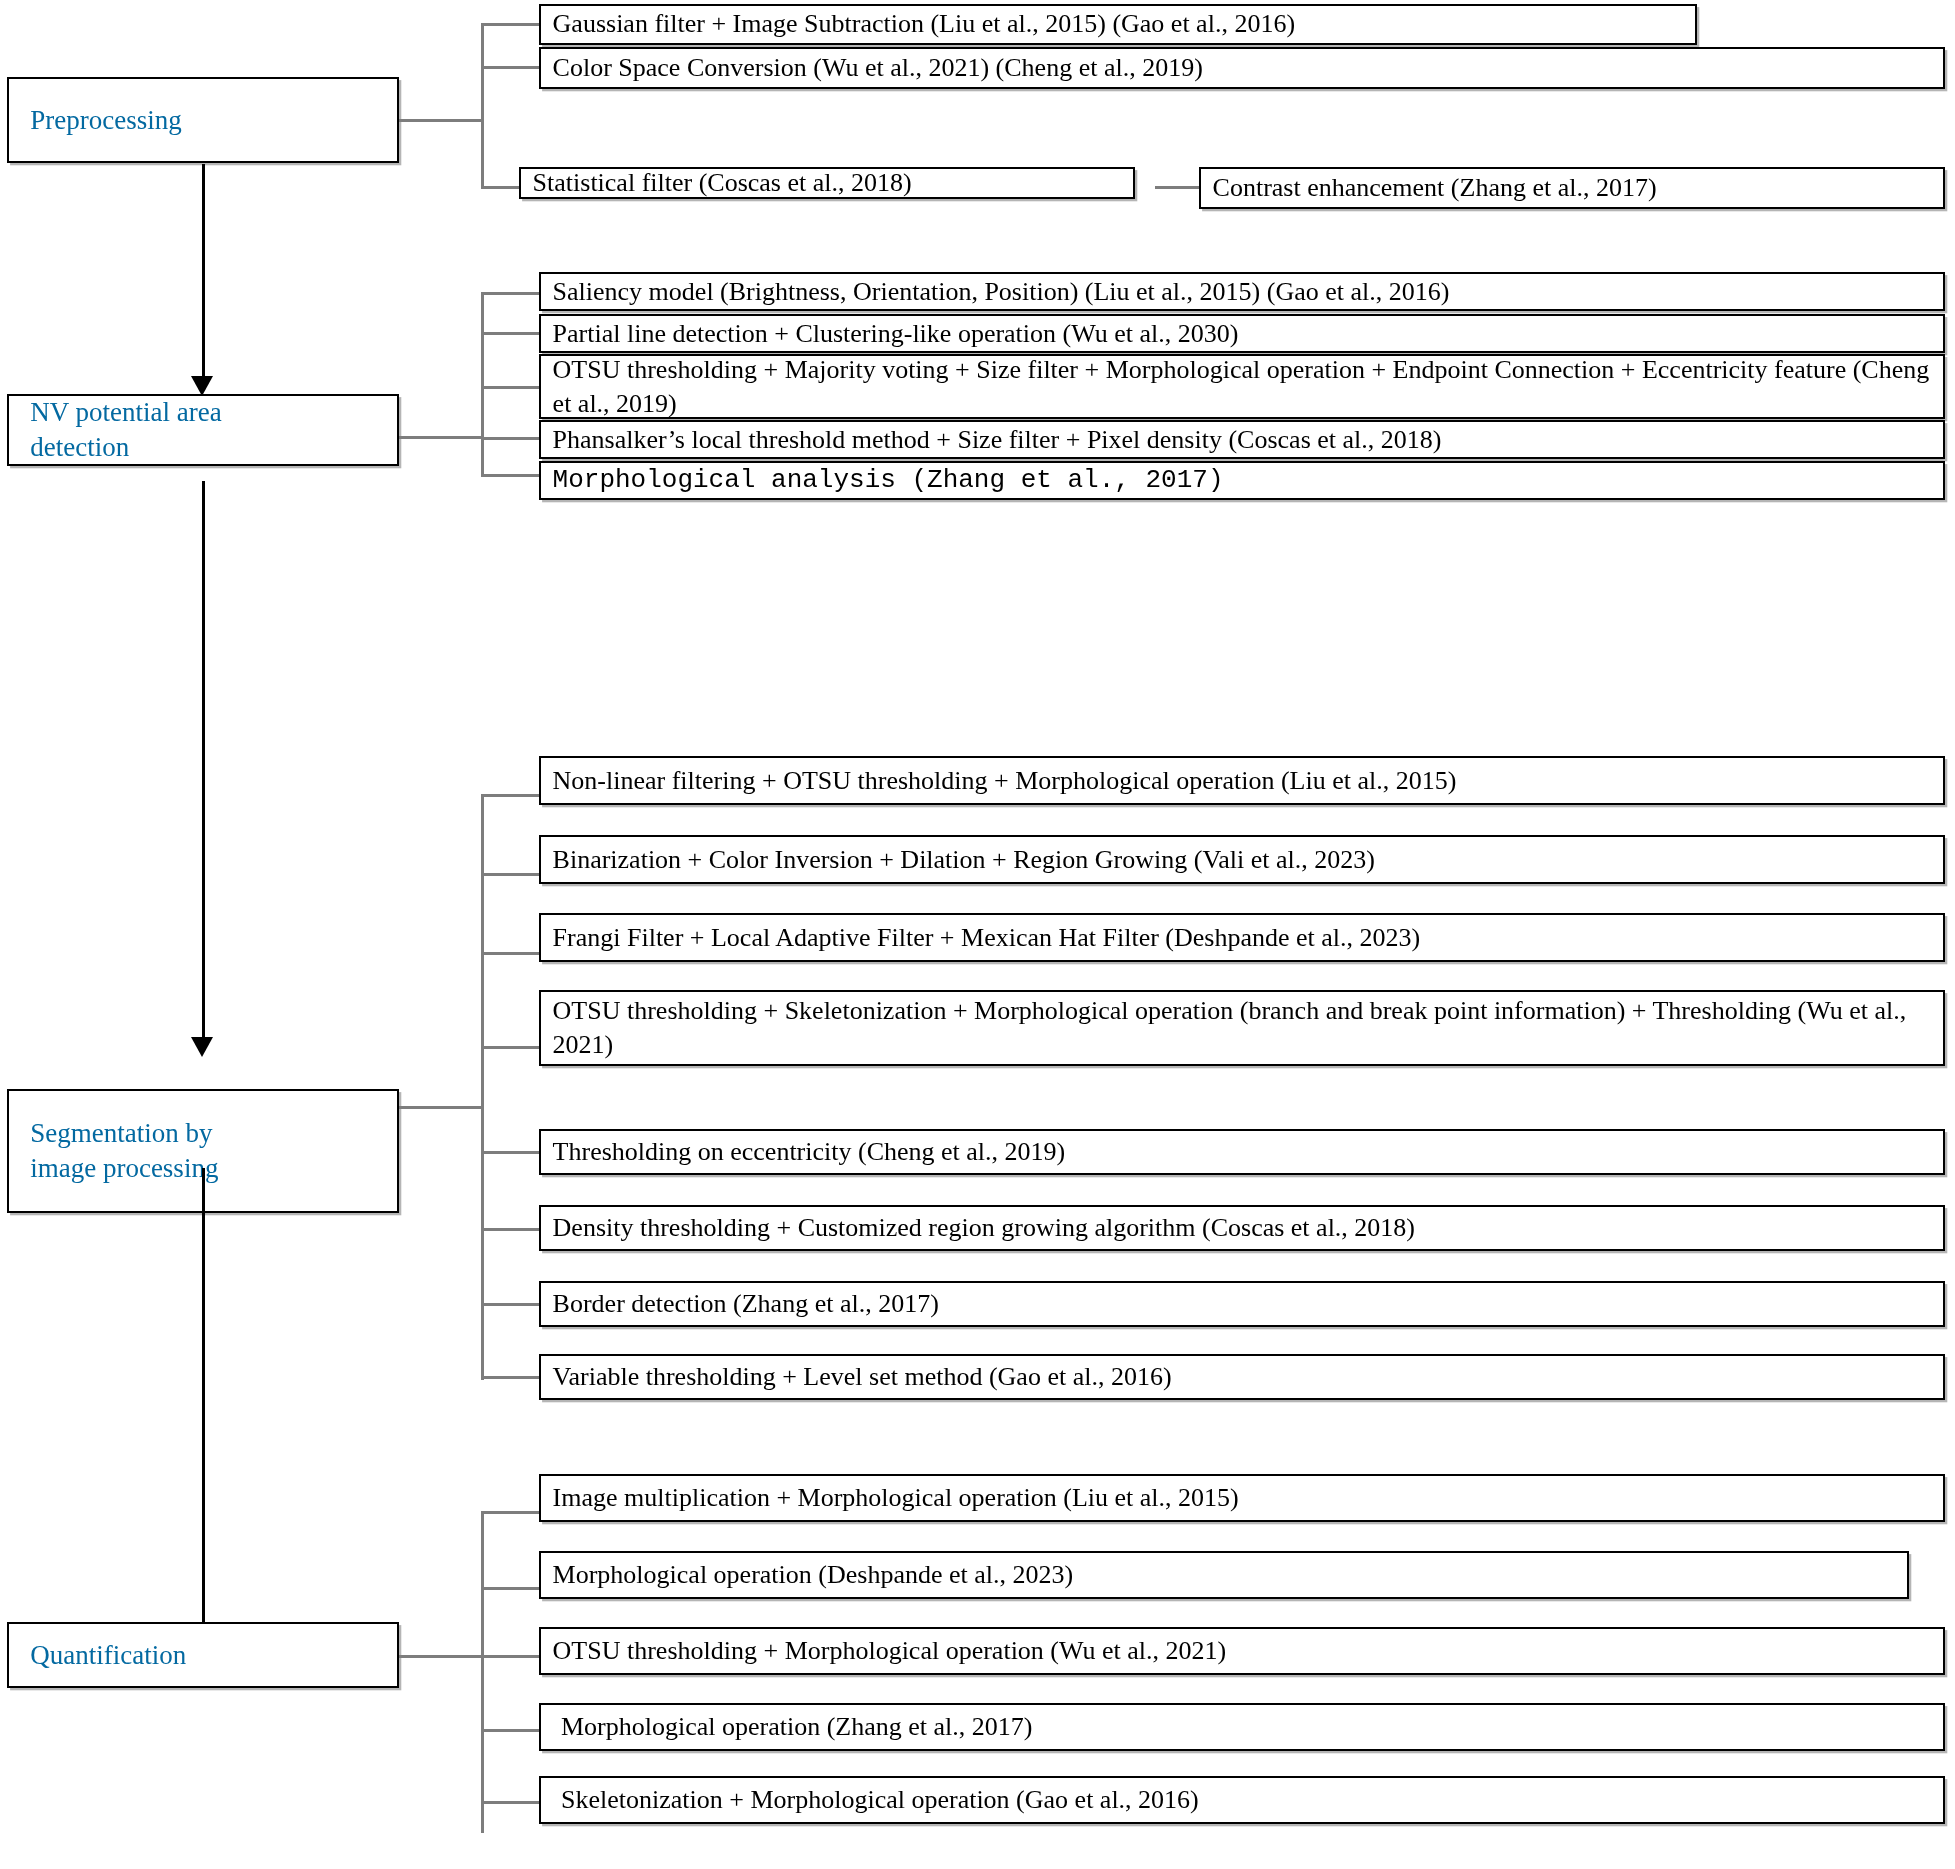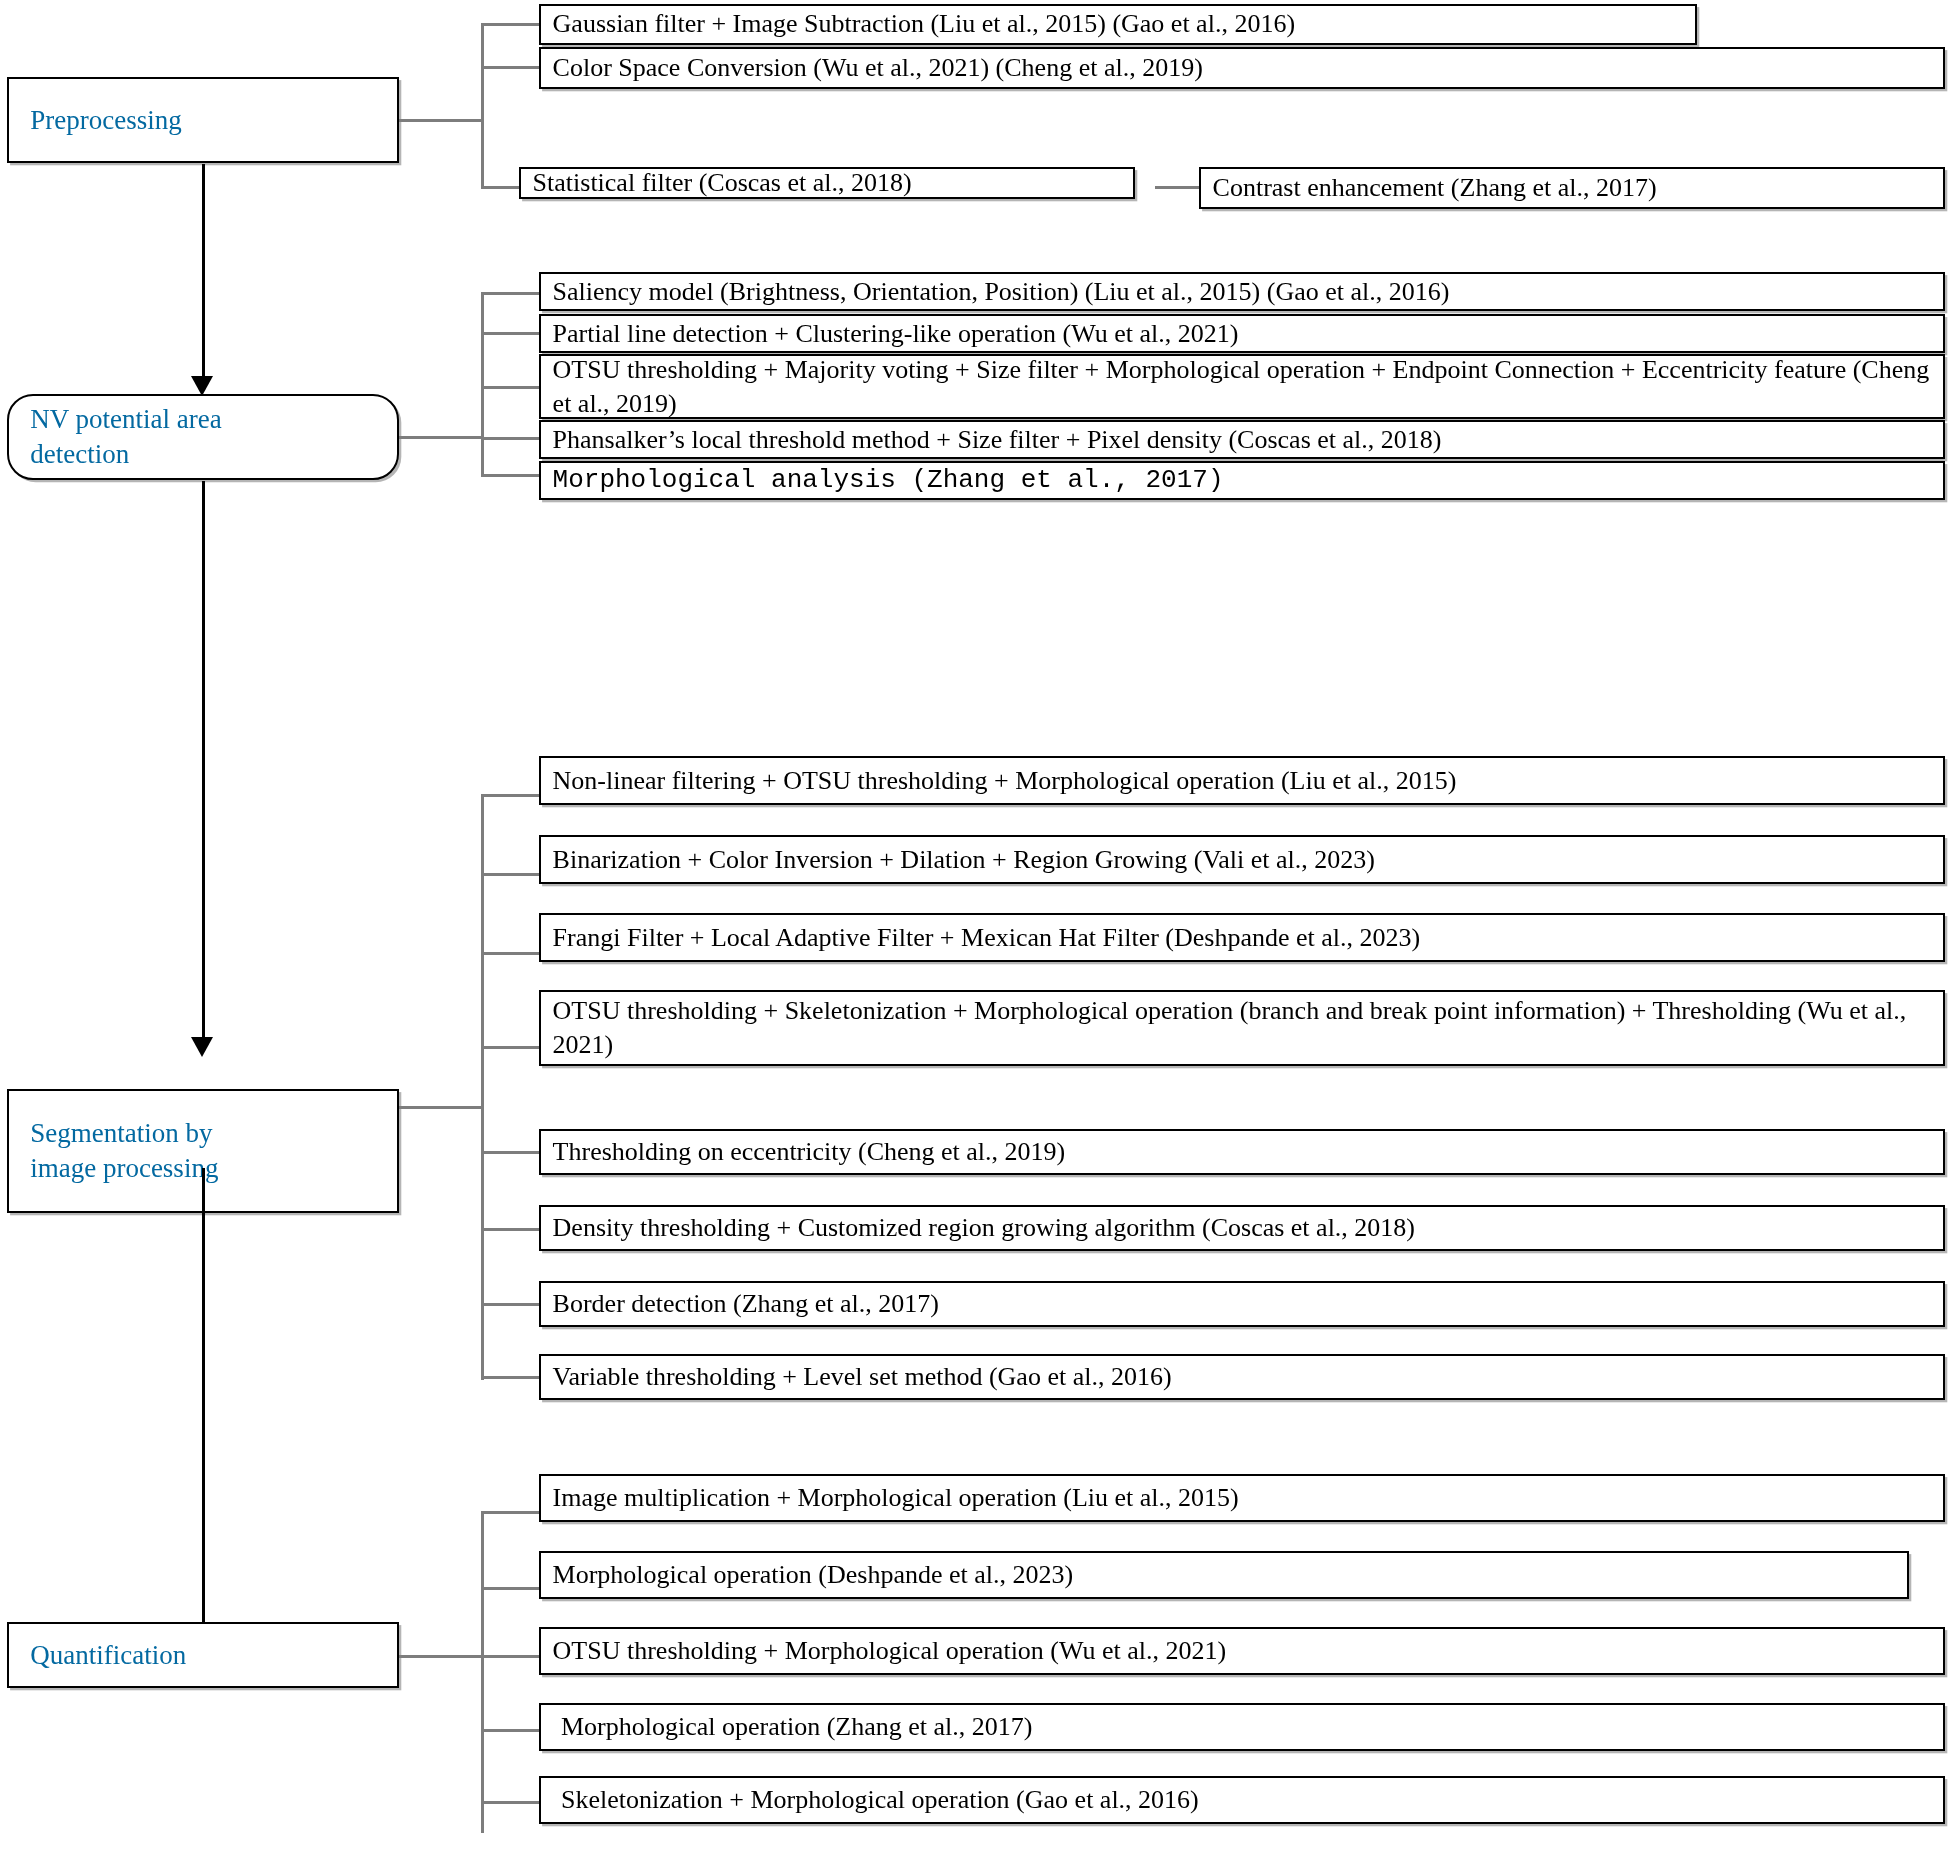--- a/index.html
+++ b/index.html
@@ -112,42 +112,42 @@
   <div class="method-box" style="left:519px; top:167px; width:616px; height:32px;">
     <div class="method-label">Statistical filter (Coscas et al., 2018)</div>
   </div>
 
   <div class="gline-h" style="left:1155px; top:186px; width:44px;"></div>
 
   <div class="method-box" style="left:1199px; top:167px; width:746px; height:42px;">
     <div class="method-label">Contrast enhancement (Zhang et al., 2017)</div>
   </div>
 
-  <div class="stage-box" style="left:6.7px; top:394px; width:392px; height:86px;border-radius:26px;">
+  <div class="stage-box" style="left:6.7px; top:394px; width:392px; height:72px;">
     <div class="stage-label">NV potential area
 detection</div>
   </div>
 
   <div class="vline" style="left:202px; top:481px; height:562px;"></div>
   <div class="arrowhead" style="left:191px; top:1037px;"></div>
 
   <div class="gline-h" style="left:399px; top:436px; width:85px;"></div>
   <div class="gline-v" style="left:481px; top:292px; width:3.1px; height:184px;"></div>
   <div class="gline-h" style="left:481px; top:292px; width:60px;"></div>
   <div class="gline-h" style="left:481px; top:332px; width:60px;"></div>
   <div class="gline-h" style="left:481px; top:386px; width:60px;"></div>
   <div class="gline-h" style="left:481px; top:437px; width:60px;"></div>
   <div class="gline-h" style="left:481px; top:474px; width:60px;"></div>
 
   <div class="method-box" style="left:539px; top:272px; width:1406px; height:39px;">
     <div class="method-label">Saliency model (Brightness, Orientation, Position) (Liu et al., 2015) (Gao et al., 2016)</div>
   </div>
 
   <div class="method-box" style="left:539px; top:314px; width:1406px; height:39px;">
-    <div class="method-label">Partial line detection + Clustering-like operation (Wu et al., 2021)</div>
+    <div class="method-label">Partial line detection + Clustering-like operation (Wu et al., 2030)</div>
   </div>
 
   <div class="method-box" style="left:539px; top:354px; width:1406px; height:65px;">
     <div class="method-label">OTSU thresholding + Majority voting + Size filter + Morphological operation + Endpoint Connection + Eccentricity feature (Cheng et al., 2019)</div>
   </div>
 
   <div class="method-box" style="left:539px; top:420px; width:1406px; height:39px;">
     <div class="method-label">Phansalker’s local threshold method + Size filter + Pixel density (Coscas et al., 2018)</div>
   </div>
 

